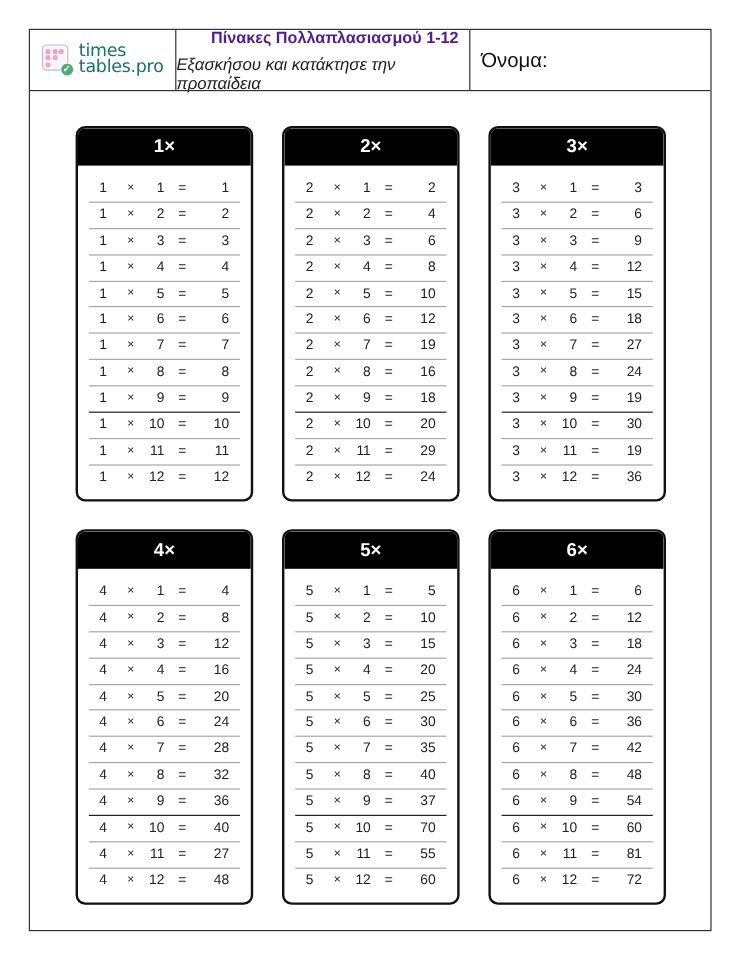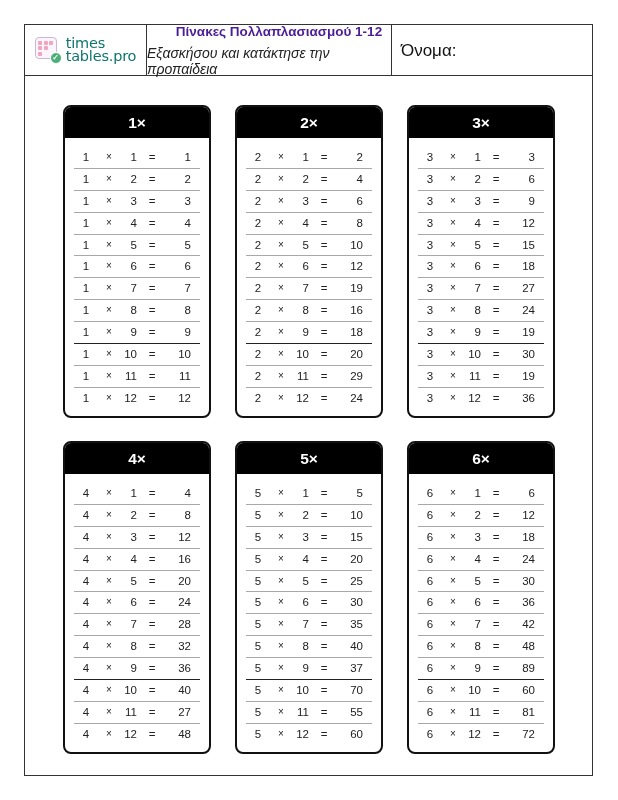--- a/index.html
+++ b/index.html
@@ -604,21 +604,21 @@
       <span class="c-x">×</span>
       <span class="c-b">8</span>
       <span class="c-eq">=</span>
       <span class="c-r">48</span>
     </div>
         <div class="row dark">
       <span class="c-a">6</span>
       <span class="c-x">×</span>
       <span class="c-b">9</span>
       <span class="c-eq">=</span>
-      <span class="c-r">89</span>
+      <span class="c-r">54</span>
     </div>
         <div class="row">
       <span class="c-a">6</span>
       <span class="c-x">×</span>
       <span class="c-b">10</span>
       <span class="c-eq">=</span>
       <span class="c-r">60</span>
     </div>
         <div class="row">
       <span class="c-a">6</span>

